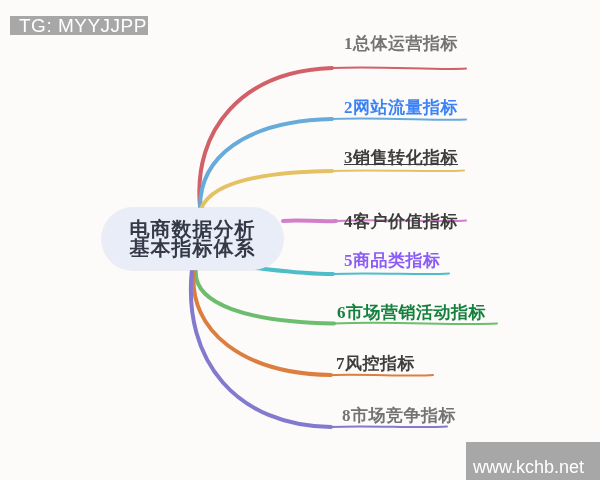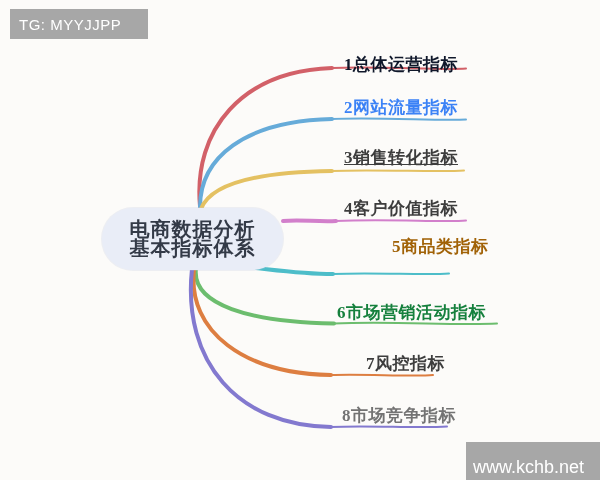--- a/index.html
+++ b/index.html
@@ -15,22 +15,22 @@
   }
   #branch-svg{position:absolute;left:0;top:0;width:600px;height:480px;}
   .watermark{
     position:absolute;
     font-family:"Liberation Sans", sans-serif;
     color:#ffffff;
     display:flex;align-items:center;
     box-sizing:border-box;
   }
   #wm-top{
-    left:10px;top:9px;width:138px;height:30px;
-    font-size:15px;padding-left:9px;letter-spacing:0.5px;
+    left:10px;top:16px;width:138px;height:19px;
+    font-size:19px;padding-left:9px;letter-spacing:0.5px;
   }
   #wm-bottom{
     left:466px;top:442px;width:134px;height:50px;
     font-size:18px;padding-left:7px;
   }
   #center-node{
     position:absolute;left:102px;top:208px;width:181px;height:62px;
     border-radius:31px;
     display:flex;flex-direction:column;align-items:center;justify-content:center;
     box-shadow:0 0 0 1px rgba(190,200,225,0.25);
@@ -64,27 +64,27 @@
       <path d="M333,274 C375,272 425,275.5 449,273.5" stroke="#4dbdc9" stroke-width="2" fill="none" stroke-linecap="round"></path>
       <path d="M196,268 C191,305 250,322 334,323.5" stroke="#6cbd6e" stroke-width="4" fill="none" stroke-linecap="round"></path>
       <path d="M334,323.5 C390,321 455,325.5 497,323.5" stroke="#6cbd6e" stroke-width="2" fill="none" stroke-linecap="round"></path>
       <path d="M194,269 C187,332 245,374 331,375" stroke="#dd7e41" stroke-width="4" fill="none" stroke-linecap="round"></path>
       <path d="M331,375 C362,373.5 412,377 433,375" stroke="#dd7e41" stroke-width="2" fill="none" stroke-linecap="round"></path>
       <path d="M192,269 C182,362 238,426 331,427" stroke="#8379cf" stroke-width="4" fill="none" stroke-linecap="round"></path>
       <path d="M331,427 C368,425 418,428.5 447,426.5" stroke="#8379cf" stroke-width="2" fill="none" stroke-linecap="round"></path>
     </svg>
 
   <div id="labels-layer">
-      <div class="branch-label" style="left: 344px; top: 53px; color: #0f172a;">1总体运营指标</div>
+      <div class="branch-label" style="left: 344px; top: 32px; color: #737373;">1总体运营指标</div>
       <div class="branch-label" style="left: 344px; top: 96px; color: #3b82f6;">2网站流量指标</div>
       <div class="branch-label" style="left: 344px; top: 146px; color: rgb(61, 61, 61); text-decoration: underline;">3销售转化指标</div>
-      <div class="branch-label" style="left: 344px; top: 197px; color: rgb(61, 61, 61);">4客户价值指标</div>
-      <div class="branch-label" style="left: 344px; top: 235px; color: #a16207; margin-left: 48px;">5商品类指标</div>
+      <div class="branch-label" style="left: 344px; top: 210px; color: rgb(61, 61, 61);">4客户价值指标</div>
+      <div class="branch-label" style="left: 344px; top: 249px; color: #8b5cf6;">5商品类指标</div>
       <div class="branch-label" style="left: 337px; top: 301px; color: #15803d;">6市场营销活动指标</div>
-      <div class="branch-label" style="left: 366px; top: 352px; color: rgb(61, 61, 61);">7风控指标</div>
+      <div class="branch-label" style="left: 336px; top: 352px; color: rgb(61, 61, 61);">7风控指标</div>
       <div class="branch-label" style="left: 342px; top: 404px; color: #737373;">8市场竞争指标</div>
     </div>
 
   <div id="center-node" style="background: rgb(233, 237, 247); color: rgb(51, 58, 71);">
     <div class="line">电商数据分析</div>
     <div class="line">基本指标体系</div>
   </div>
 
   <div id="wm-top" class="watermark" style="background: rgb(167, 167, 167); color: rgb(255, 255, 255);">TG: MYYJJPP</div>
   <div id="wm-bottom" class="watermark" style="background: rgb(167, 167, 167); color: rgb(255, 255, 255);">www.kchb.net</div>

